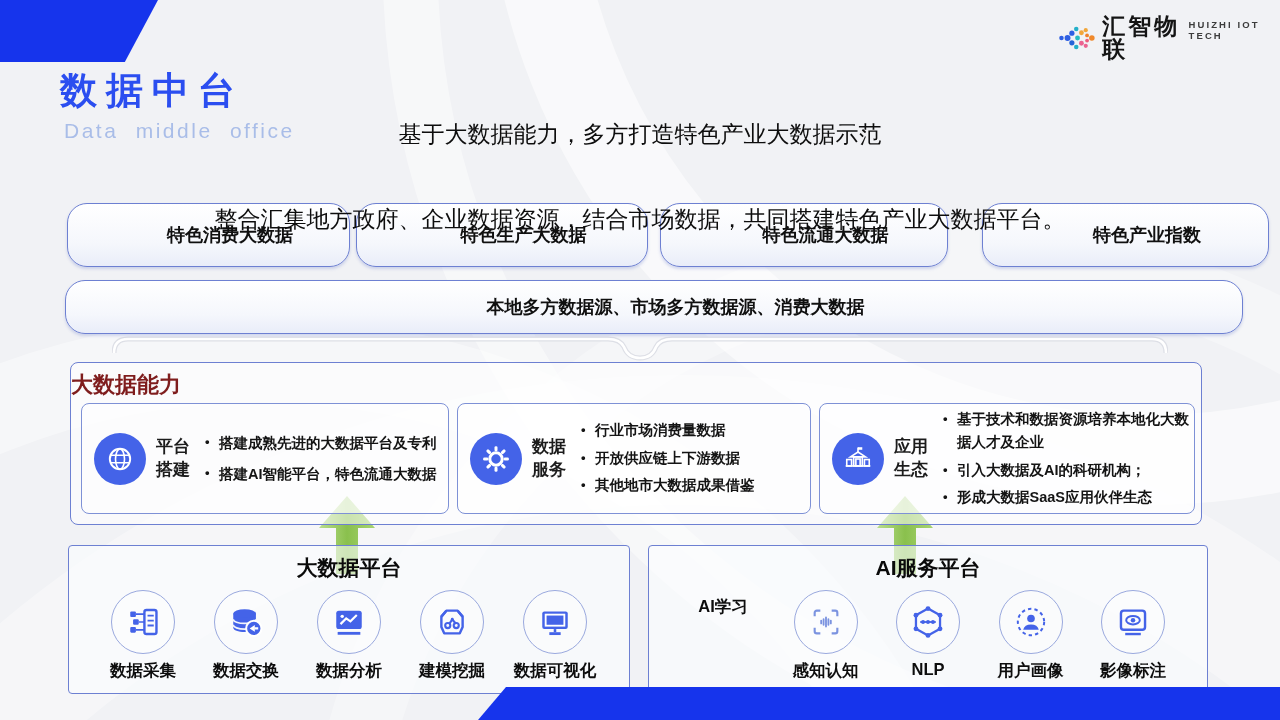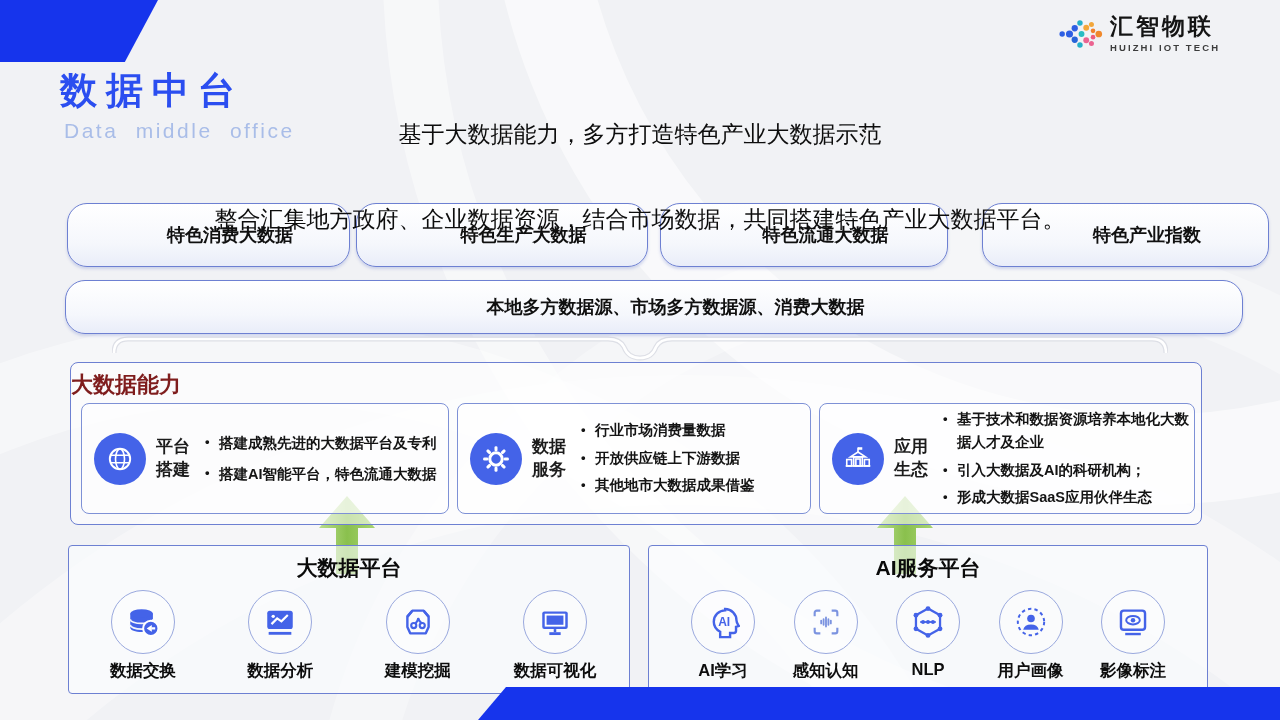--- a/index.html
+++ b/index.html
@@ -4,21 +4,21 @@
 <style>
   html,body{margin:0;padding:0;background:#dfe1e6;}
   .stage{position:relative;width:1280px;height:720px;overflow:hidden;
          background:#f1f2f5;font-family:"Liberation Sans","DejaVu Sans",sans-serif;}
   .bg-swoosh{position:absolute;left:0;top:0;z-index:0;}
   
   .corner{position:absolute;left:0;top:0;width:158px;height:62px;background:#1634ec;
           clip-path:polygon(0 0,100% 0,79% 100%,0 100%);z-index:3;}
   
   .logo{position:absolute;left:1058px;top:15px;display:flex;align-items:center;gap:6px;z-index:3;}
-  .logo-text{display:flex;flex-direction:column;align-items:flex-start;}
+  .logo-text{display:flex;flex-direction:row;align-items:flex-start;}
   .logo-name{font-size:23px;font-weight:bold;color:#141414;letter-spacing:3px;line-height:1;}
   .logo-sub{font-size:9.5px;font-weight:bold;color:#3c3c3c;letter-spacing:2.1px;margin-top:4px;}
   
   .page-title{position:absolute;left:60px;top:66px;font-size:37px;font-weight:bold;
               color:#2b4ef0;letter-spacing:9px;z-index:3;}
   .page-subtitle{position:absolute;left:64px;top:119px;font-size:21px;color:#a9bde8;
                  letter-spacing:2.5px;word-spacing:9px;z-index:3;}
   .intro{position:absolute;left:150px;width:980px;text-align:center;font-size:23px;
          font-weight:normal;color:#0d0d0d;z-index:3;}
   .intro1{top:119px;}
@@ -212,20 +212,37 @@
       </ul>
     </div>
   </div>
 
   <div class="bbox bbox-left">
     <div class="btitle">大数据平台</div>
     <div class="items">
       <div class="item">
         <span class="icircle">
           <svg width="34" height="34" viewBox="0 0 24 24">
+            <g stroke="#4463e8" fill="none">
+              <rect x="13" y="3.5" width="8.5" height="17" rx="1.5" stroke-width="1.7"></rect>
+              <path d="M15.2 7.5h4.4M15.2 11h4.4M15.2 14.5h4.4" stroke-width="1.3"></path>
+              <path d="M7 6.5h6M9 12h4M7 17.5h6" stroke-width="1.2"></path>
+            </g>
+            <g fill="#4463e8">
+              <rect x="3" y="4.5" width="4" height="4" rx="0.8"></rect>
+              <rect x="5" y="10" width="4" height="4" rx="0.8"></rect>
+              <rect x="3" y="15.5" width="4" height="4" rx="0.8"></rect>
+            </g>
+          </svg>
+        </span>
+        <div class="ilabel">数据采集</div>
+      </div>
+      <div class="item">
+        <span class="icircle">
+          <svg width="34" height="34" viewBox="0 0 24 24">
             <path d="M3 6v10c0 1.66 3.58 3 8 3s8-1.34 8-3V6" fill="#4463e8"></path>
             <ellipse cx="11" cy="6" rx="8" ry="3" fill="#4463e8"></ellipse>
             <path d="M3 10c0 1.66 3.58 3 8 3s8-1.34 8-3M3 14c0 1.66 3.58 3 8 3s8-1.34 8-3" fill="none" stroke="#f2f4fb" stroke-width="1.2"></path>
             <circle cx="17.5" cy="16.5" r="5.4" fill="#4463e8" stroke="#fff" stroke-width="1.4"></circle>
             <polygon points="14.6,16.5 18.2,14.1 18.2,18.9" fill="#fff"></polygon>
             <rect x="18" y="15.7" width="2.6" height="1.6" fill="#fff"></rect>
           </svg>
         </span>
         <div class="ilabel">数据交换</div>
       </div>
@@ -268,26 +285,20 @@
         </span>
         <div class="ilabel">数据可视化</div>
       </div>
     </div>
   </div>
 
   <div class="bbox bbox-right">
     <div class="btitle">AI服务平台</div>
     <div class="items">
       <div class="item">
-        <span class="icircle">
-          <svg width="34" height="34" viewBox="0 0 24 24">
-            <path d="M13.5 2.8a8 8 0 0 1 8 8c0 1.8.8 2.8 1.6 3.9l-1.9.7v2.8c0 .9-.7 1.6-1.6 1.6h-2.6v2.9h-7v-3.8c-2.7-1.5-4.5-4.3-4.5-7.1a8 8 0 0 1 8-8z" fill="none" stroke="#4463e8" stroke-width="1.7"></path>
-            <text x="8.6" y="14.6" font-size="8.5" font-weight="bold" fill="#4463e8" font-family="Liberation Sans, sans-serif">AI</text>
-          </svg>
-        </span>
         <div class="ilabel">AI学习</div>
       </div>
       <div class="item">
         <span class="icircle">
           <svg width="34" height="34" viewBox="0 0 24 24">
             <g stroke="#7b93e0" stroke-width="1.5" fill="none">
               <path d="M4 8V5.5A1.5 1.5 0 0 1 5.5 4H8M16 4h2.5A1.5 1.5 0 0 1 20 5.5V8M20 16v2.5a1.5 1.5 0 0 1-1.5 1.5H16M8 20H5.5A1.5 1.5 0 0 1 4 18.5V16"></path>
             </g>
             <g stroke="#7b93e0" stroke-width="1.3" stroke-linecap="round">
               <path d="M8.6 11v2M10.3 10v4M12 8.8v6.4M13.7 10v4M15.4 11v2"></path>

